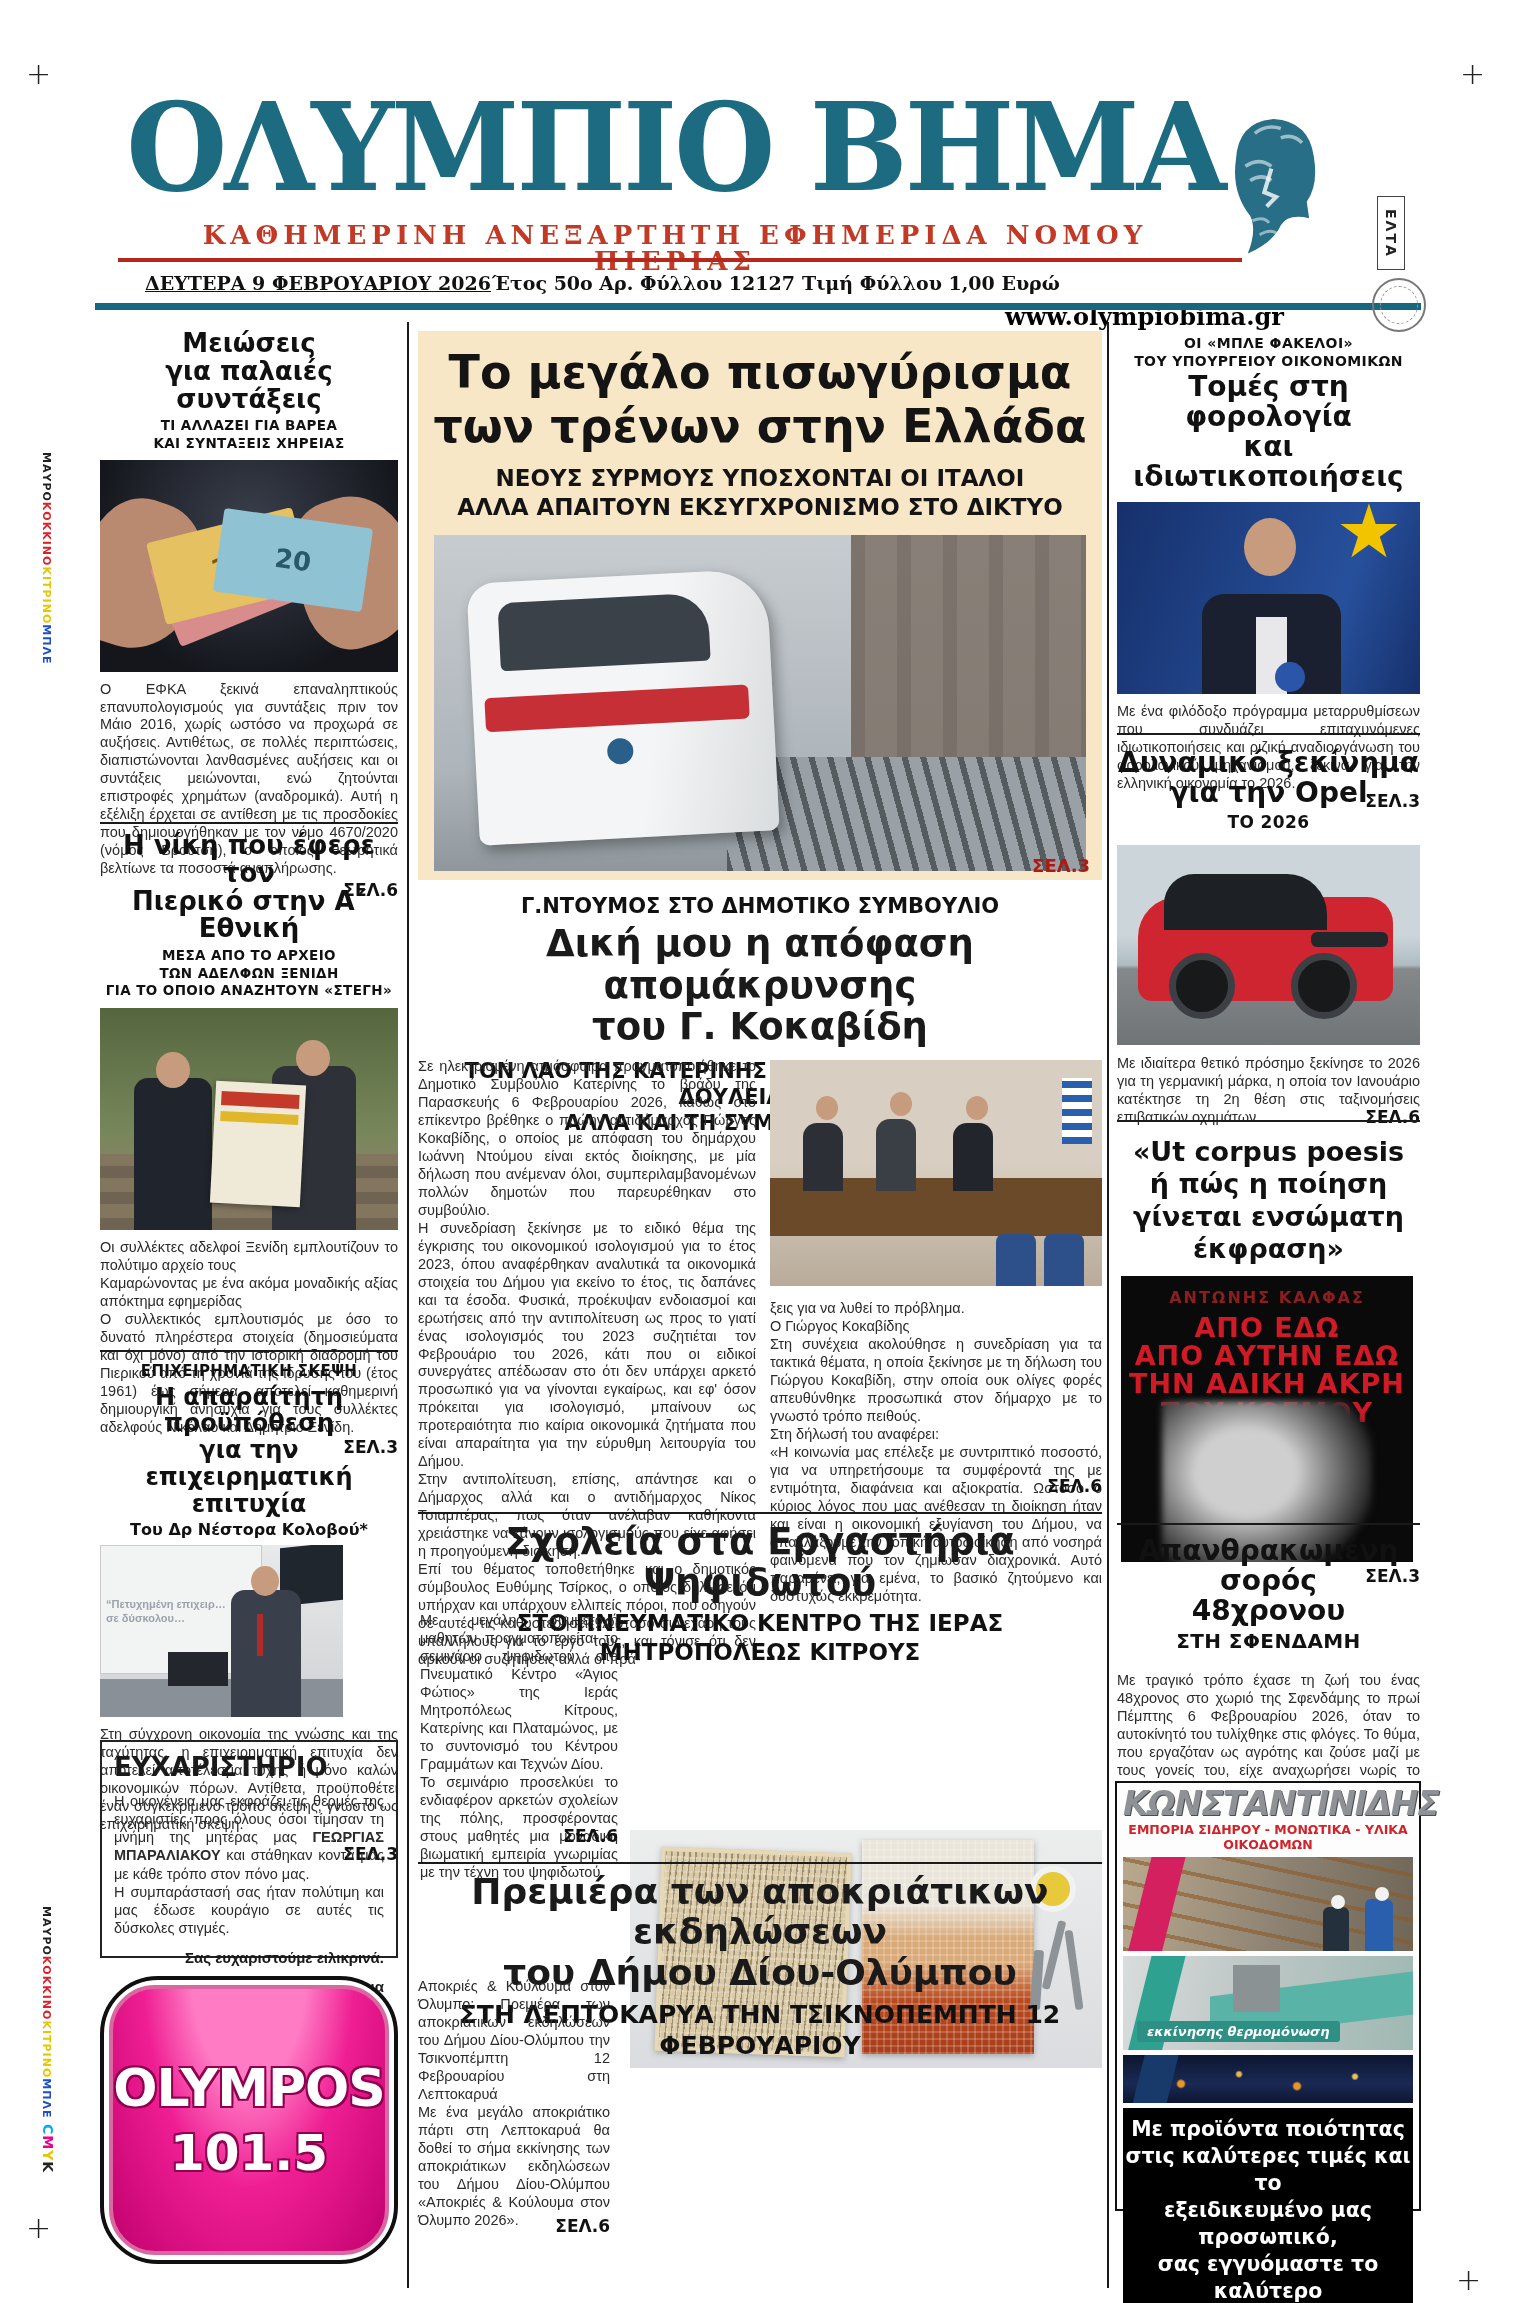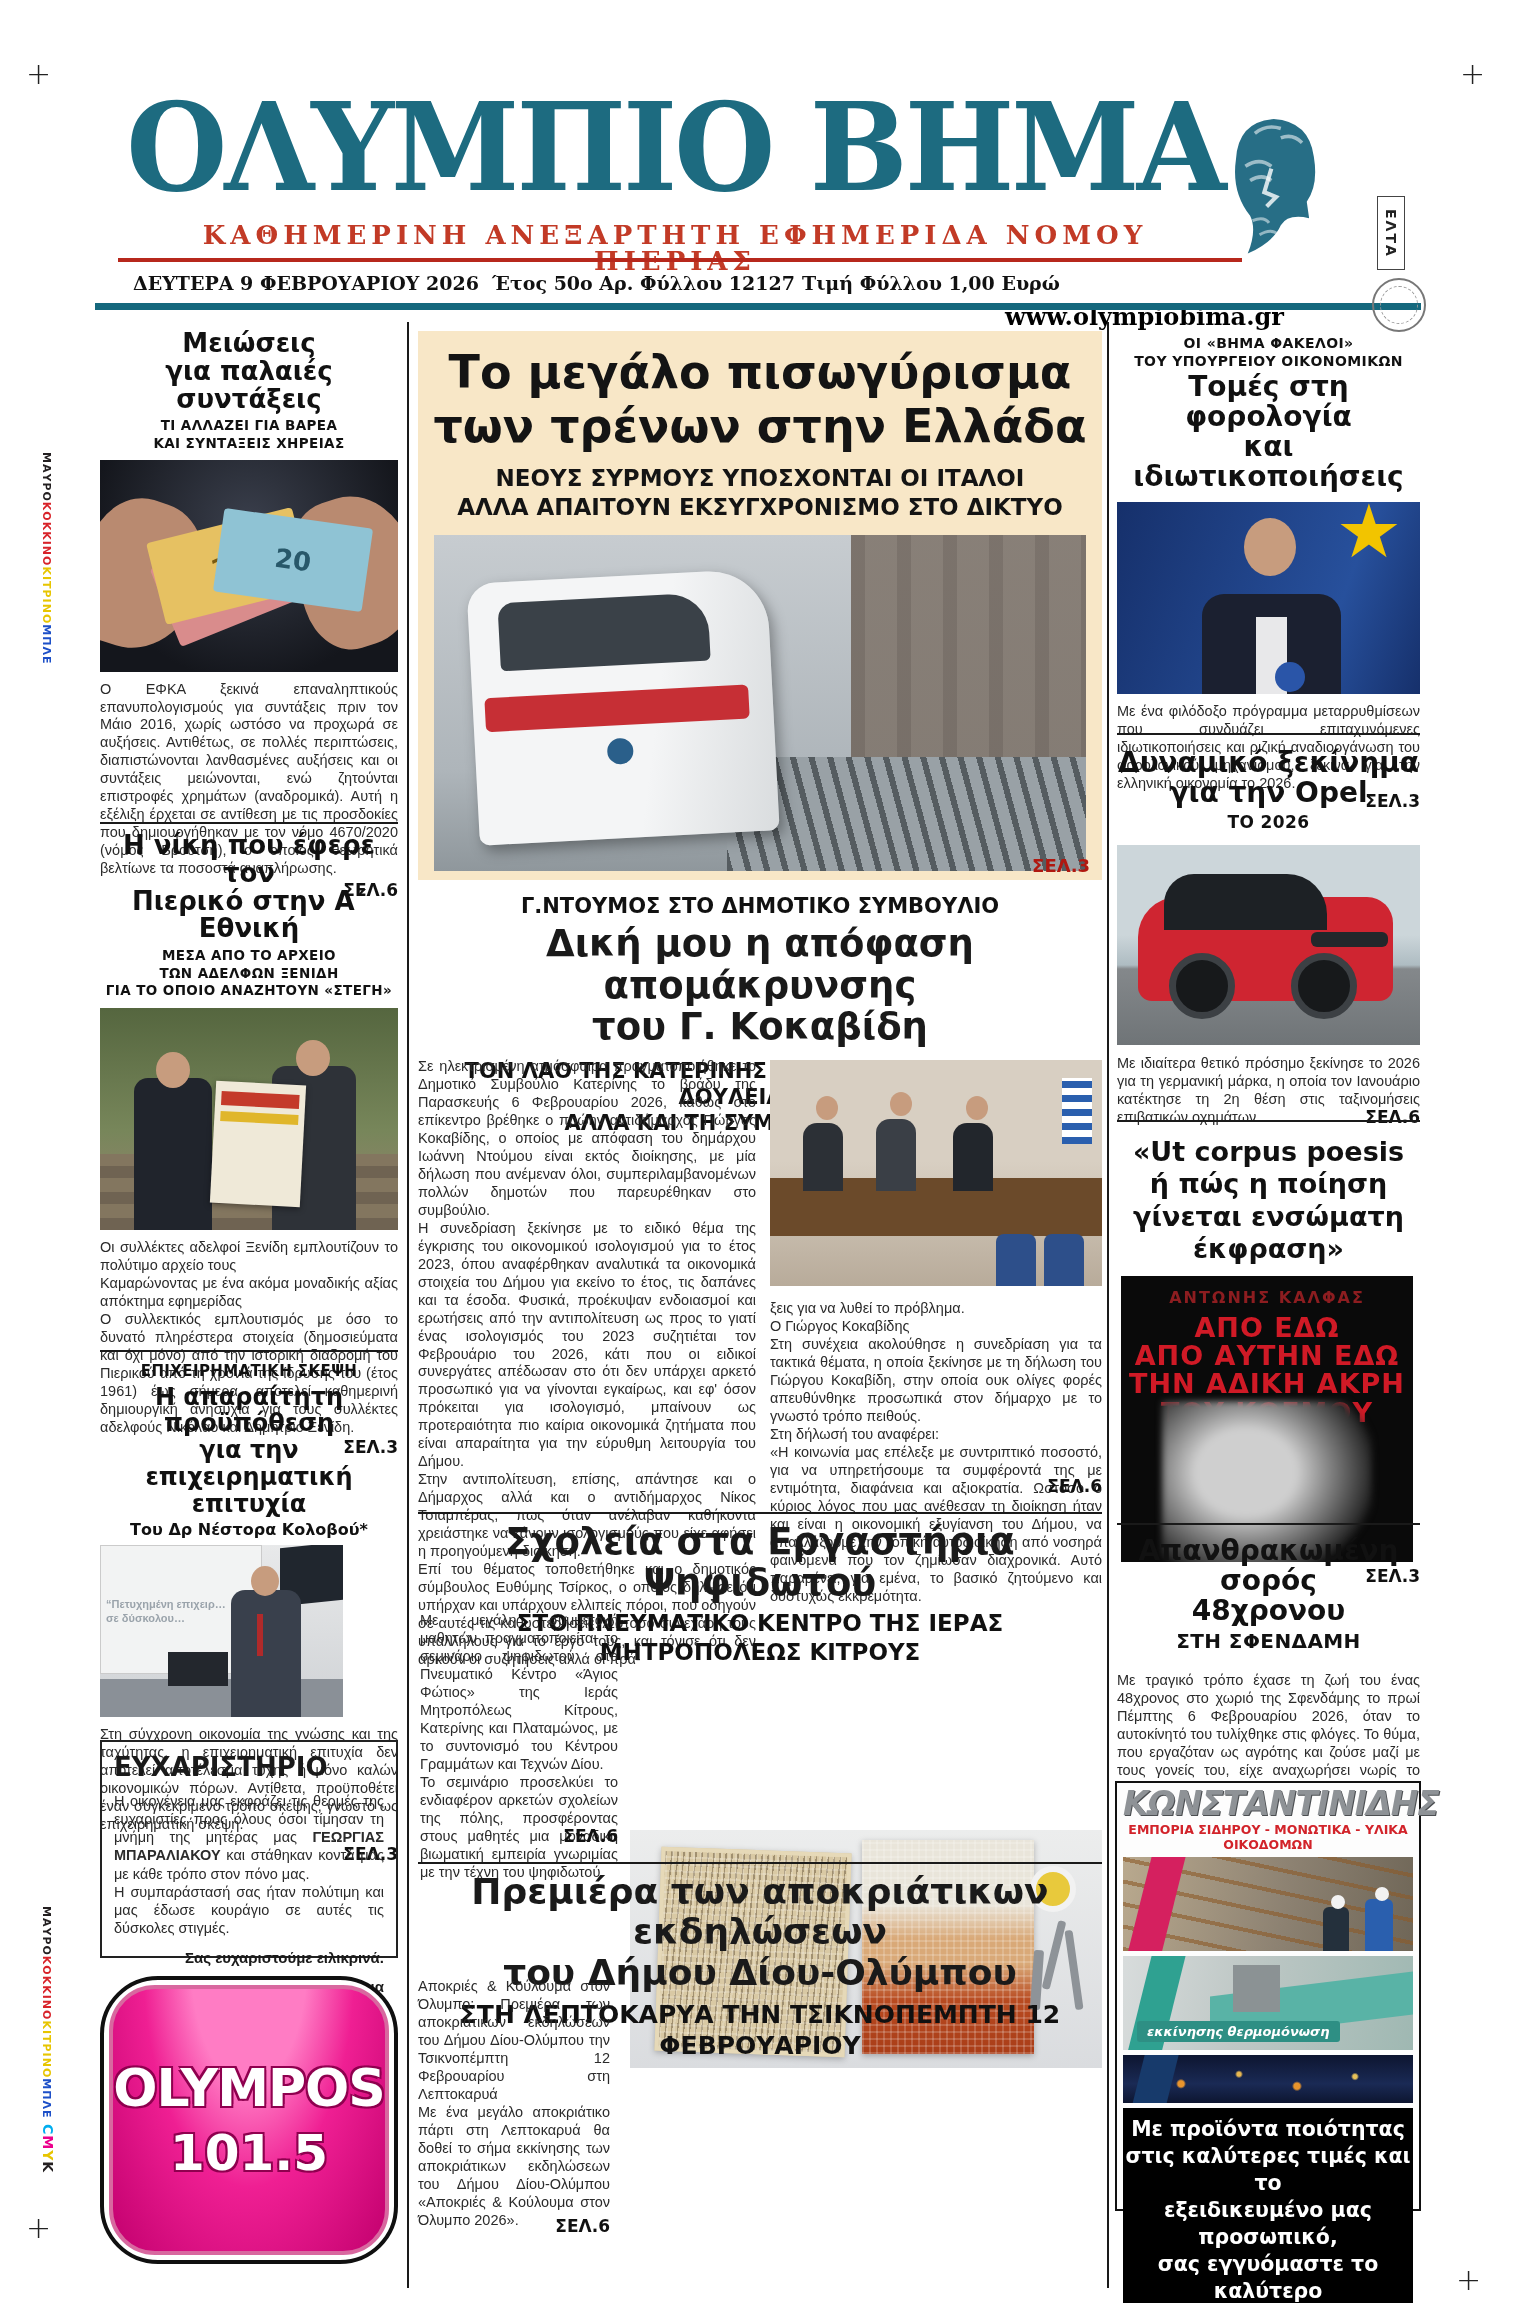--- a/index.html
+++ b/index.html
@@ -169,21 +169,21 @@
   <div class="regmark" style="top:1906px;">
     <span class="rm-k">ΜΑΥΡΟ</span><span class="rm-r">ΚΟΚΚΙΝΟ</span><span class="rm-y">ΚΙΤΡΙΝΟ</span><span class="rm-b">ΜΠΛΕ</span>
   </div>
   <div class="regmark" style="top:2124px;font-size:14px;">
     <span class="rm-c">C</span><span class="rm-m">M</span><span class="rm-y">Y</span><span class="rm-k">K</span>
   </div>
 
   <div id="mast-title" class="abs">ΟΛΥΜΠΙΟ ΒΗΜΑ</div>
   <div id="mast-sub" class="abs">ΚΑΘΗΜΕΡΙΝΗ ΑΝΕΞΑΡΤΗΤΗ ΕΦΗΜΕΡΙΔΑ ΝΟΜΟΥ ΠΙΕΡΙΑΣ</div>
   <div id="rule-red" class="abs"></div>
-  <div class="abs dateitem" style="left:133px;">ΔΕΥΤΕΡΑ 9 ΦΕΒΡΟΥΑΡΙΟΥ 2026</div>
+  <div class="abs dateitem" style="left:145px;text-decoration:underline;">ΔΕΥΤΕΡΑ 9 ΦΕΒΡΟΥΑΡΙΟΥ 2026</div>
   <div class="abs dateitem" style="left:492px;">Έτος 50ο Αρ. Φύλλου 12127</div>
   <div class="abs dateitem" style="left:802px;">Τιμή Φύλλου 1,00 Ευρώ</div>
   <div class="abs dateitem" id="site" style="left:1005px;top:284px;margin-top:20px;">www.olympiobima.gr</div>
   <div id="rule-teal" class="abs"></div>
 
   <svg id="zeus" class="abs" viewBox="0 0 100 130">
     <path d="M22,44 Q24,12 54,10 Q84,12 88,42 Q92,66 82,80 L84,94 Q66,90 60,100 Q54,114 32,124 Q40,104 34,92 Q18,72 22,44 Z" fill="#276e86"></path>
     <path d="M30,50 Q42,42 52,50 M34,62 Q44,56 52,62 M60,26 Q70,22 78,30 M38,22 Q48,14 60,18" stroke="#fff" stroke-width="3" fill="none" opacity=".55"></path>
     <path d="M52,52 L46,72 L56,76 L48,84" stroke="#fff" stroke-width="3.5" fill="none" opacity=".8"></path>
     <path d="M36,96 Q46,92 50,98 M42,108 Q52,102 58,108" stroke="#fff" stroke-width="2.5" fill="none" opacity=".5"></path>
@@ -337,21 +337,21 @@
   <div class="abs" style="left:418px;top:1872px;width:684px;">
     <div style="font:bold 36px/1.12 'DejaVu Sans',sans-serif;text-align:center;white-space:pre-line;">Πρεμιέρα των αποκριάτικων εκδηλώσεων
 του Δήμου Δίου-Ολύμπου</div>
     <div class="kick-lg" style="font-size:25px;margin-top:6px;">ΣΤΗ  ΛΕΠΤΟΚΑΡΥΑ ΤΗΝ ΤΣΙΚΝΟΠΕΜΠΤΗ 12 ΦΕΒΡΟΥΑΡΙΟΥ</div>
   </div>
   <div class="abs bodytxt" style="left:418px;top:1978px;width:192px;">Αποκριές &amp; Κούλουμα στον Όλυμπο: Πρεμιέρα των αποκριάτικων εκδηλώσεων του Δήμου Δίου-Ολύμπου την Τσικνοπέμπτη 12 Φεβρουαρίου στη Λεπτοκαρυά
 Με ένα μεγάλο αποκριάτικο πάρτι στη Λεπτοκαρυά θα δοθεί το σήμα εκκίνησης των αποκριάτικων εκδηλώσεων του Δήμου Δίου-Ολύμπου «Αποκριές &amp; Κούλουμα στον Όλυμπο 2026».</div>
   <div class="abs pref" style="left:460px;top:2218px;width:150px;">ΣΕΛ.6</div>
 
   <div class="abs" style="left:1117px;top:334px;width:303px;">
-    <div class="kick" style="font-size:14px;">ΟΙ «ΒΗΜΑ ΦΑΚΕΛΟΙ»
+    <div class="kick" style="font-size:14px;">ΟΙ «ΜΠΛΕ ΦΑΚΕΛΟΙ»
 ΤΟΥ ΥΠΟΥΡΓΕΙΟΥ ΟΙΚΟΝΟΜΙΚΩΝ</div>
     <div class="t-md" style="font-size:28px;margin-top:2px;">Τομές στη φορολογία
 και ιδιωτικοποιήσεις</div>
     <div class="photo" id="ph-minister" style="margin-top:10px;">
       <div class="star">★</div>
       <div class="suit"></div>
       <div class="shirt"></div>
       <div class="head" style="left:42%;top:8%;width:52px;height:58px;"></div>
       <div class="mic"></div>
     </div>

